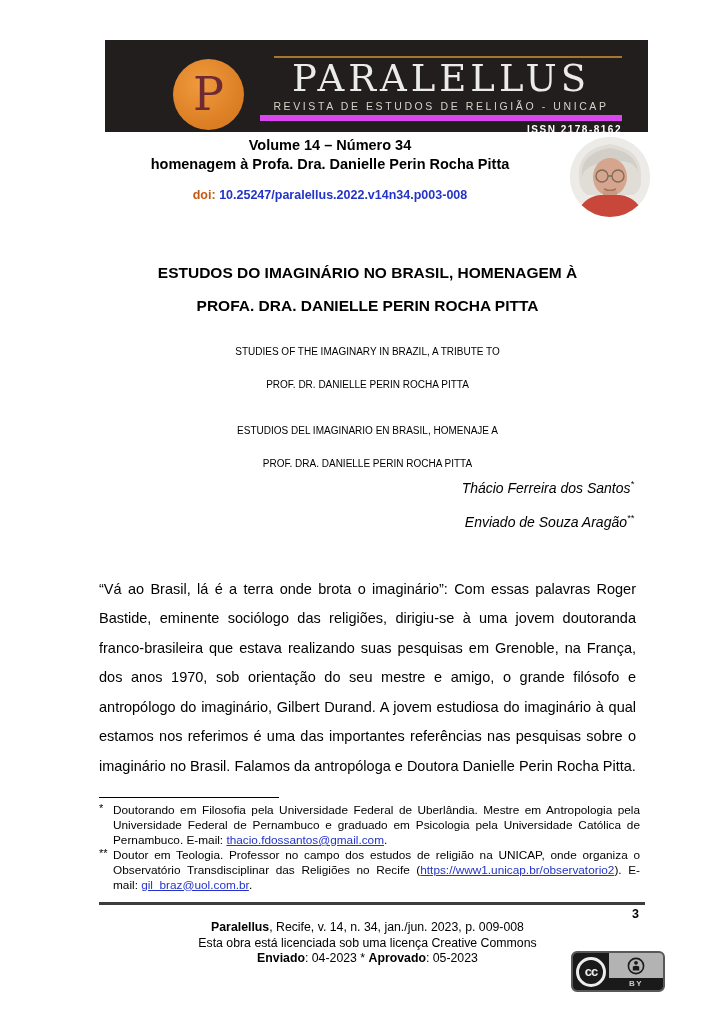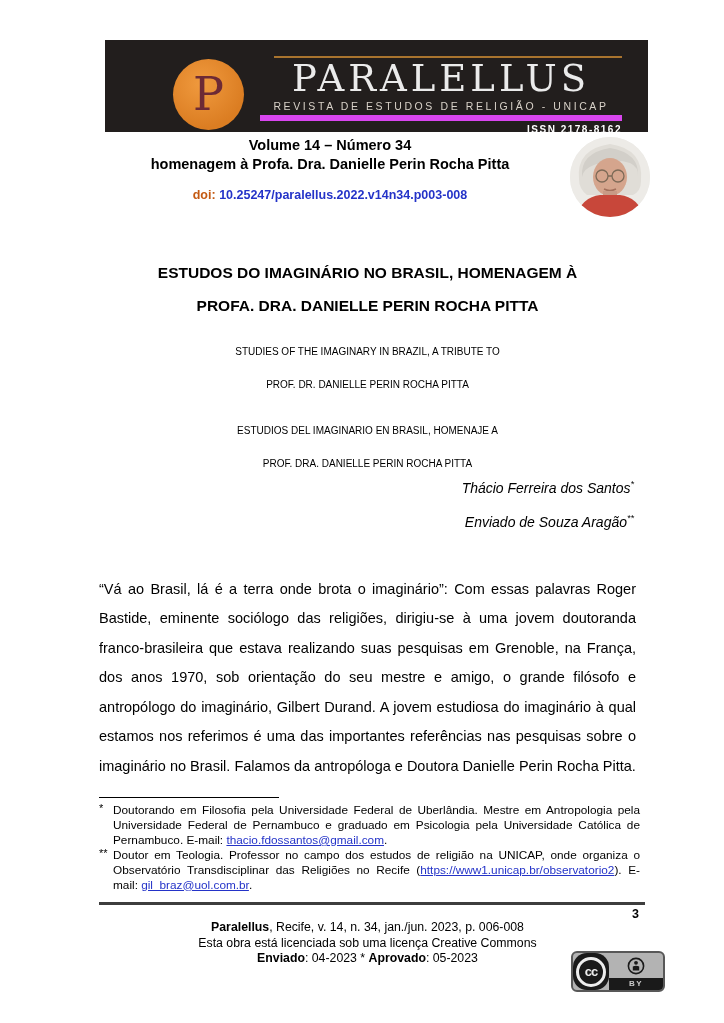--- a/index.html
+++ b/index.html
@@ -65,21 +65,21 @@
   .page-number{position:absolute;left:632px;top:907px;font-weight:bold;font-size:12.5px;}
 
   
   .journal-footer{position:absolute;left:99px;top:920px;width:537px;text-align:center;font-size:12.3px;line-height:15.6px;}
 
   
   .cc-badge{
     position:absolute;left:571px;top:951px;width:90px;height:37px;
     border:2px solid #585858;border-radius:6px;background:#b3b3b3;overflow:hidden;display:flex;
   }
-  .cc-left{width:36px;background:#1a1a1a;display:flex;align-items:center;justify-content:center;border-radius:14px;}
+  .cc-left{width:36px;background:#1a1a1a;display:flex;align-items:center;justify-content:center;}
   .cc-circle{
     width:24px;height:24px;border:3px solid #ededed;border-radius:50%;
     color:#ededed;font-weight:bold;font-size:13px;letter-spacing:-1px;
     display:flex;align-items:center;justify-content:center;
   }
   .cc-right{flex:1;display:flex;flex-direction:column;}
   .cc-person{flex:1;display:flex;align-items:center;justify-content:center;}
   .cc-by-strip{height:12px;background:#1a1a1a;color:#c9c9c9;font-size:8px;font-weight:bold;text-align:center;letter-spacing:1.5px;line-height:12px;}
 </style>
 </head>
@@ -154,21 +154,21 @@
     <div class="footnote">
       <span class="fn-marker">**</span>
       <span>Doutor em Teologia. Professor no campo dos estudos de religião na UNICAP, onde organiza o Observatório Transdisciplinar das Religiões no Recife (</span><a href="#">https://www1.unicap.br/observatorio2</a><span>). E-mail: </span><a href="#">gil_braz@uol.com.br</a><span>.</span>
     </div>
   </section>
 
   <div class="bottom-rule"></div>
   <div class="page-number">3</div>
 
   <footer class="journal-footer">
-    <div><b>Paralellus</b><span>, Recife, v. 14, n. 34, jan./jun. 2023, p. 006-008</span></div>
+    <div><b>Paralellus</b><span>, Recife, v. 14, n. 34, jan./jun. 2023, p. 009-008</span></div>
     <div>Esta obra está licenciada sob uma licença Creative Commons</div>
     <div><b>Enviado</b><span>: 04-2023 * </span><b>Aprovado</b><span>: 05-2023</span></div>
   </footer>
 
   <div class="cc-badge">
     <div class="cc-left">
       <div class="cc-circle">cc</div>
     </div>
     <div class="cc-right">
       <div class="cc-person">

